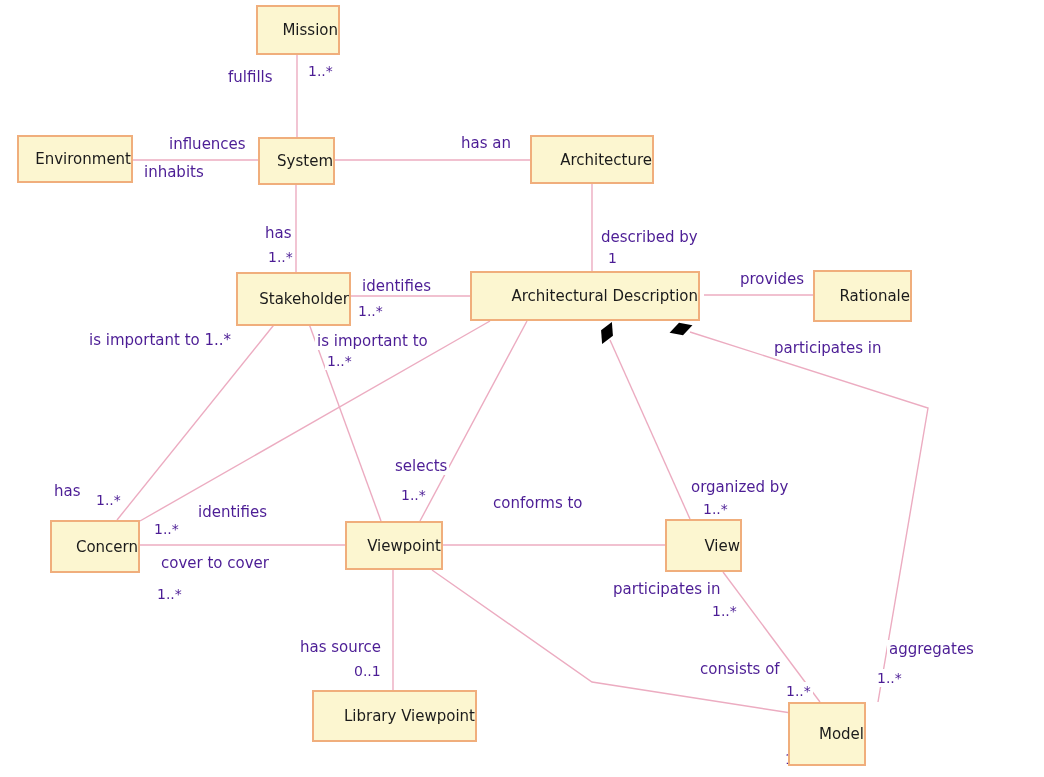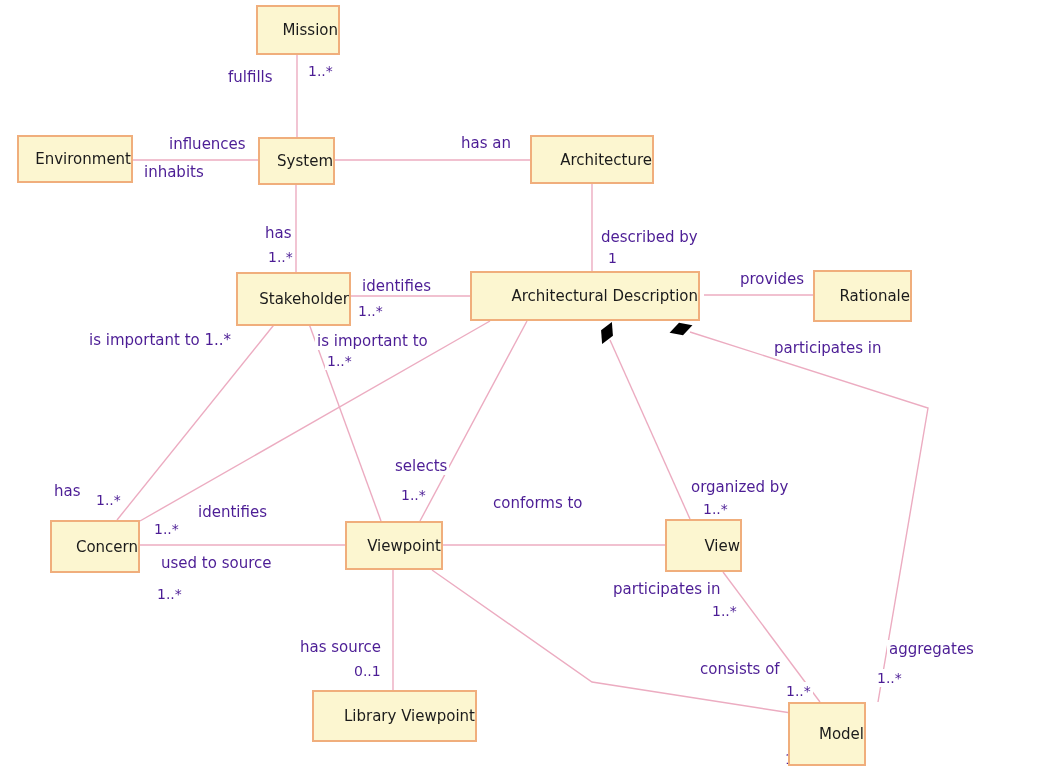--- a/index.html
+++ b/index.html
@@ -129,21 +129,21 @@
   <span class="lbl" style="left:772px;top:339px;">participates in</span>
   <span class="lbl" style="left:393px;top:457px;">selects</span>
   <span class="lbl mult" style="left:399px;top:486px;">1..*</span>
   <span class="lbl" style="left:689px;top:478px;">organized by</span>
   <span class="lbl mult" style="left:701px;top:500px;">1..*</span>
   <span class="lbl" style="left:52px;top:482px;">has</span>
   <span class="lbl mult" style="left:94px;top:491px;">1..*</span>
   <span class="lbl" style="left:196px;top:503px;">identifies</span>
   <span class="lbl mult" style="left:152px;top:520px;">1..*</span>
   <span class="lbl" style="left:467px;top:494px;margin-left:24px;">conforms to</span>
-  <span class="lbl" style="left:159px;top:554px;">used to source</span>
+  <span class="lbl" style="left:159px;top:554px;">cover to cover</span>
   <span class="lbl mult" style="left:155px;top:585px;">1..*</span>
   <span class="lbl" style="left:611px;top:580px;">participates in</span>
   <span class="lbl mult" style="left:710px;top:602px;">1..*</span>
   <span class="lbl" style="left:298px;top:638px;">has source</span>
   <span class="lbl mult" style="left:352px;top:662px;">0..1</span>
   <span class="lbl" style="left:698px;top:660px;">consists of</span>
   <span class="lbl mult" style="left:784px;top:682px;">1..*</span>
   <span class="lbl" style="left:887px;top:640px;">aggregates</span>
   <span class="lbl mult" style="left:875px;top:669px;">1..*</span>
   <span class="lbl mult" style="left:783px;top:750px;">1..*</span>

